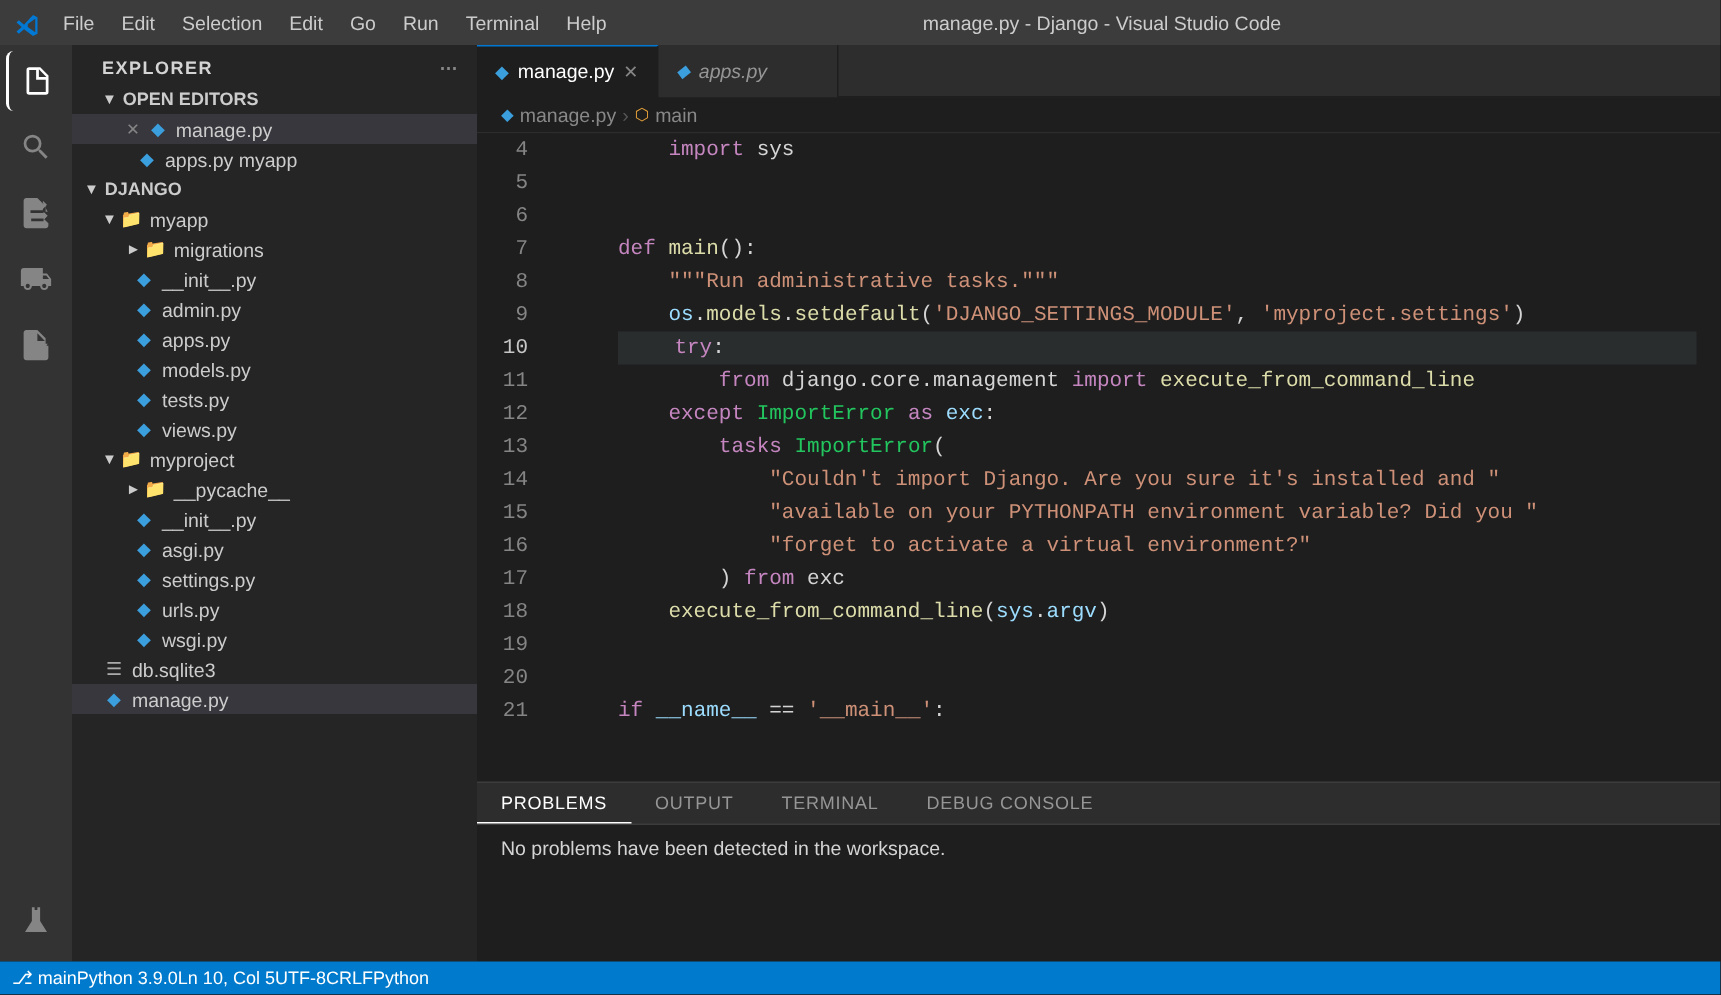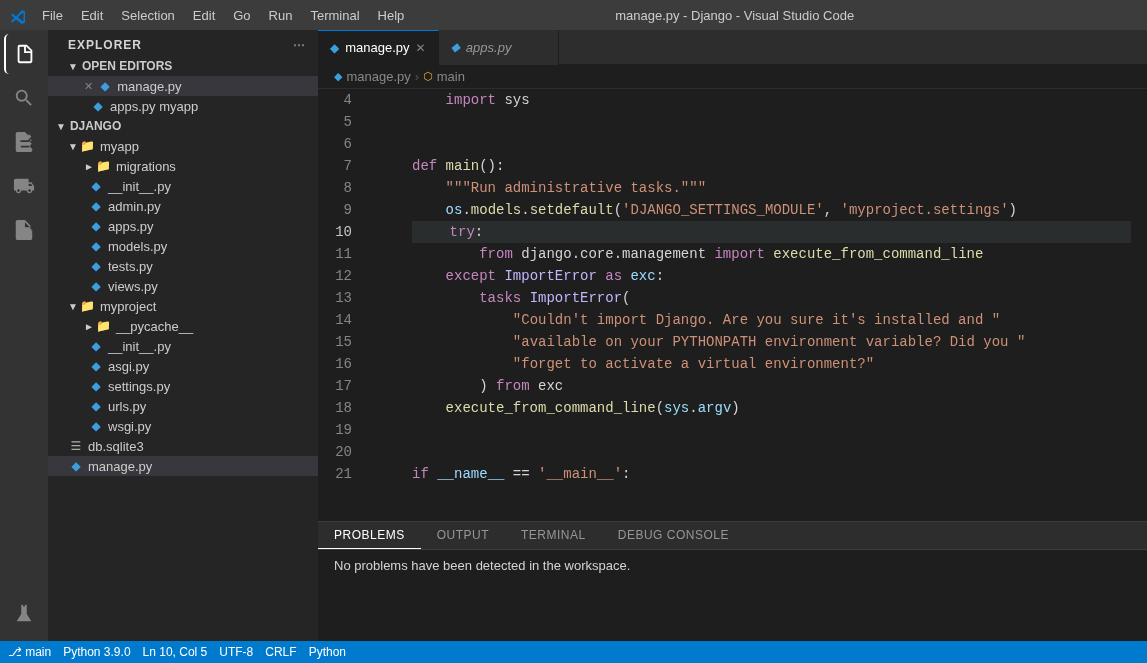--- a/index.html
+++ b/index.html
@@ -228,21 +228,21 @@
       display: flex;
       align-items: center;
       white-space: pre;
       font-size: 14px;
     }
     .code-line.active-line { background: #2a2d2e; }
     
     .kw { color: #c586c0; }
     .fn { color: #dcdcaa; }
     .str { color: #ce9178; }
-    .cls { color: #c4b5fd; }
+    .cls { color: #22c55e; }
     .var { color: #9cdcfe; }
     .yellow { color: #dcdcaa; }
     .white { color: #d4d4d4; }
     
     .bottom-panel {
       background: #1e1e1e;
       border-top: 1px solid #3c3c3c;
       height: 120px;
       flex-shrink: 0;
     }
@@ -271,21 +271,21 @@
     
     .status-bar {
       height: 22px;
       background: #007acc;
       display: flex;
       align-items: center;
       padding: 0 8px;
       font-size: 12px;
       color: #ffffff;
       flex-shrink: 0;
-      gap: 12px;
+      gap: 0;
     }
 
     
     ::-webkit-scrollbar { width: 8px; height: 8px; }
     ::-webkit-scrollbar-track { background: #1e1e1e; }
     ::-webkit-scrollbar-thumb { background: #424242; }
   </style>
 </head>
 <body>
 

